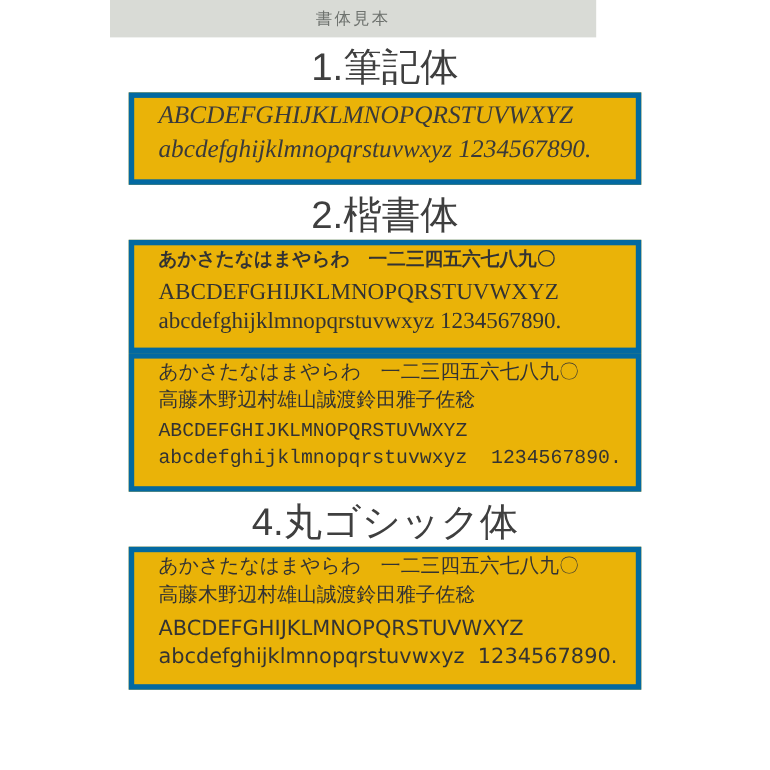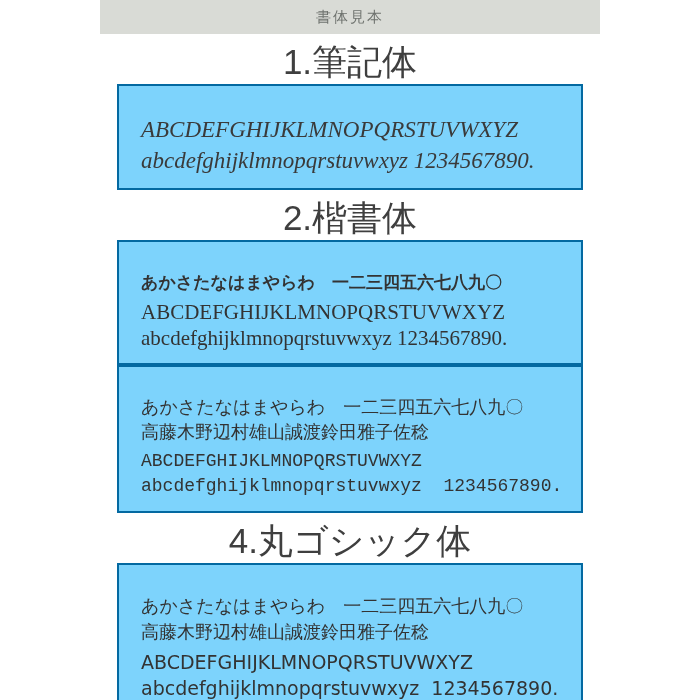--- a/index.html
+++ b/index.html
@@ -9,21 +9,21 @@
     height: 700px;
     font-family: "Liberation Sans", sans-serif;
     color: #333333;
     overflow: hidden;
   }
   .page-column {
     width: 500px;
     margin: 0 auto;
   }
   .topbar {
-    width: 500px;
+    width: 442px;
     height: 34px;
     background: #d9dbd6;
     display: flex;
     align-items: center;
     justify-content: center;
   }
   .topbar-title {
     font-size: 15px;
     letter-spacing: 2px;
     color: #6e726e;
@@ -33,23 +33,23 @@
     text-align: center;
     font-size: 35px;
     font-weight: 500;
     color: #3f3f3f;
     margin: 13px 0 7px 0;
     line-height: 30px;
     font-family: "Liberation Sans", sans-serif;
   }
   .specimen-box {
     margin: 0 17px;
-    border: 2px solid #0369a1;
-    background: #7dd3fc;
-    padding: 28px 10px 12px 22px;
+    border: 5px solid #0369a1;
+    background: #eab308;
+    padding: 0 10px 12px 22px;
   }
   .line { white-space: pre; color: #333333; }
 
   
   .line-script {
     font-family: "Liberation Serif", serif;
     font-style: italic;
     font-size: 23px;
     line-height: 31px;
     color: #3a3a3a;

